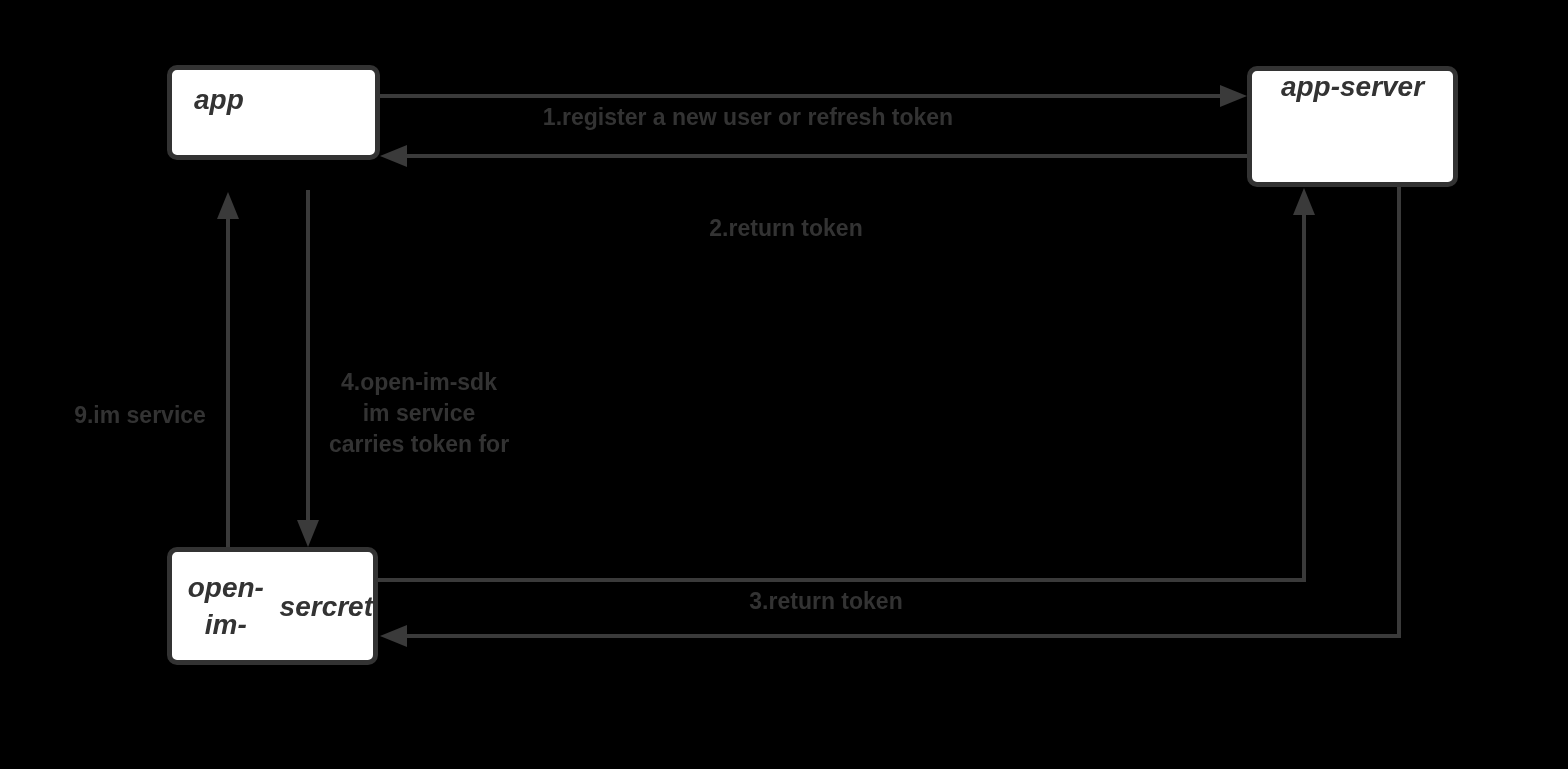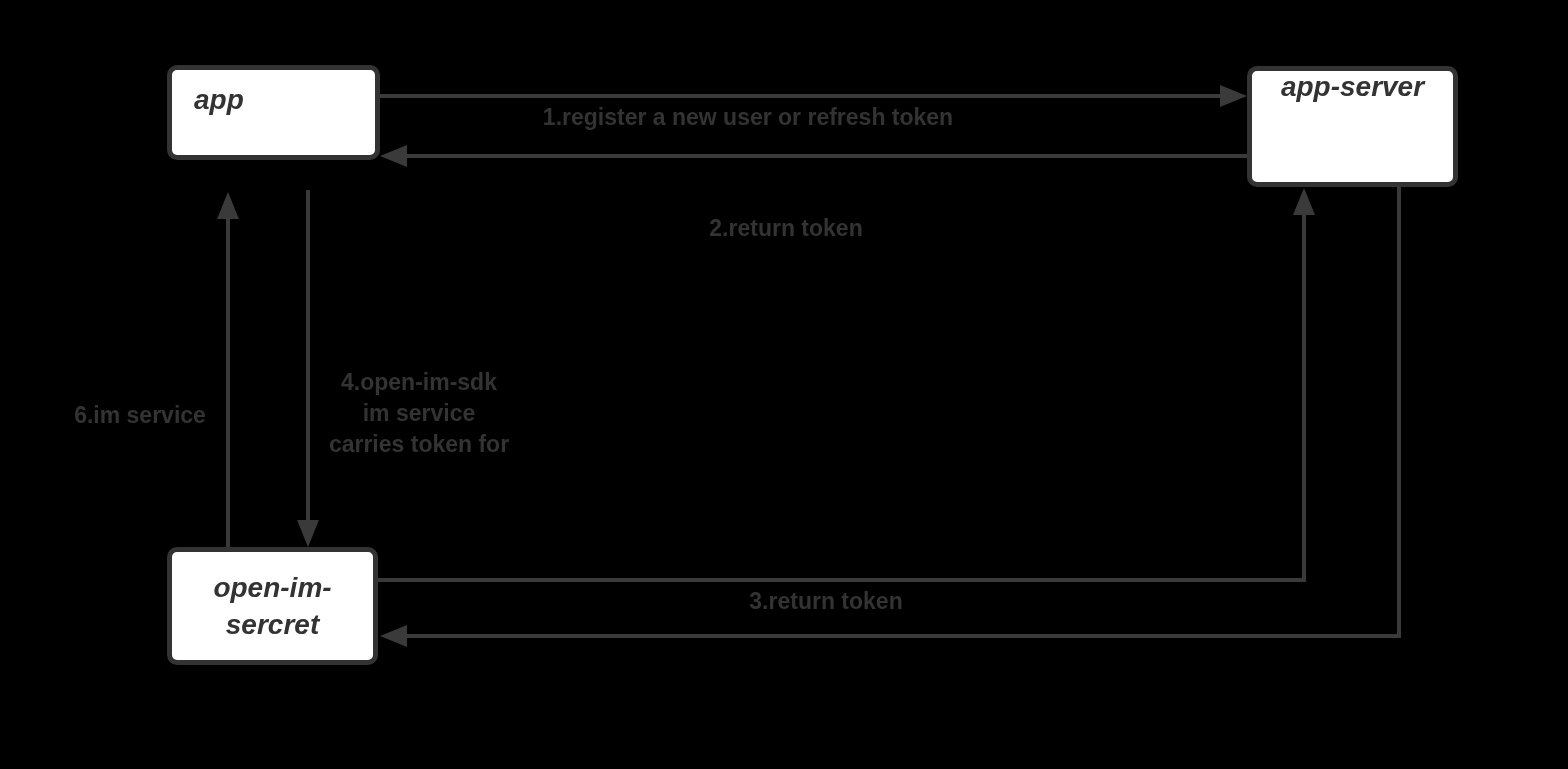--- a/index.html
+++ b/index.html
@@ -36,21 +36,21 @@
     left:238px;top:113px;width:141px;height:77px;font-size:26px;z-index:2;
     display:flex;flex-direction:column;align-items:center;justify-content:center;
     text-align:center;line-height:30px;
   }
   .node-app-server{
     left:1247px;top:66px;width:211px;height:121px;font-size:28px;
     display:flex;align-items:flex-start;justify-content:center;
   }
   .node-open-im-server{
     left:167px;top:547px;width:211px;height:118px;font-size:28px;
-    display:flex;flex-direction:column;align-items:center;justify-content:center;
+    display:flex;flex-direction:row;align-items:center;justify-content:center;
     text-align:center;line-height:37px;
   }
   .edge-label{
     position:absolute;
     color:var(--text);
     font-weight:bold;
     font-size:23px;
     white-space:nowrap;
     transform:translateX(-50%);
     text-align:center;
@@ -124,15 +124,15 @@
 
   <div class="edge-label lbl-2">
   </div>
 
   <div class="edge-label lbl-5">
     <div>4.open-im-sdk</div>
     <div>im service</div>
     <div>carries token for</div>
   </div>
 
-  <div class="edge-label lbl-6">6.im service</div>
+  <div class="edge-label lbl-6">9.im service</div>
 
 </div>
 
 </body></html>

